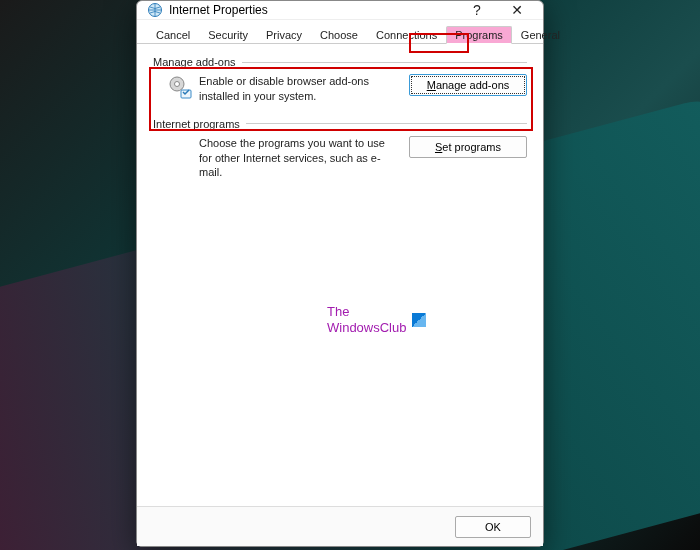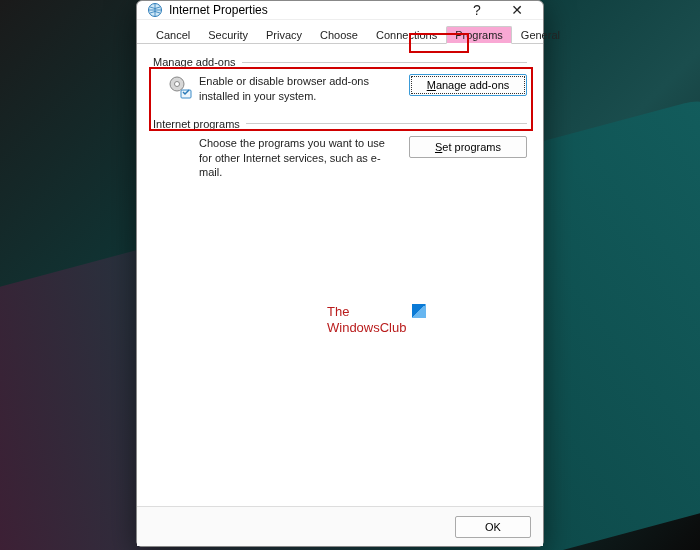--- a/index.html
+++ b/index.html
@@ -127,22 +127,22 @@
   .group-btn.focus {
     outline: 1px dotted #333;
     outline-offset: -3px;
     border-color: #3a9bd8;
   }
   .group-btn .ul { text-decoration: underline; }
   .watermark {
     position: absolute;
     left: 190px; top: 260px;
     font-size: 13px;
-    color: #b91c1c;
-    display: flex; align-items: flex-start; gap: 6px;
+    color: #a21caf;
+    display: flex; align-items: center; gap: 6px;
     line-height: 1.25;
   }
   .watermark .sq {
     width: 14px; height: 14px;
     background: linear-gradient(135deg, #0a7ad6 50%, #67b6f0 50%);
   }
   .button-row {
     height: 40px;
     border-top: 1px solid #ddd;
     display: flex;

